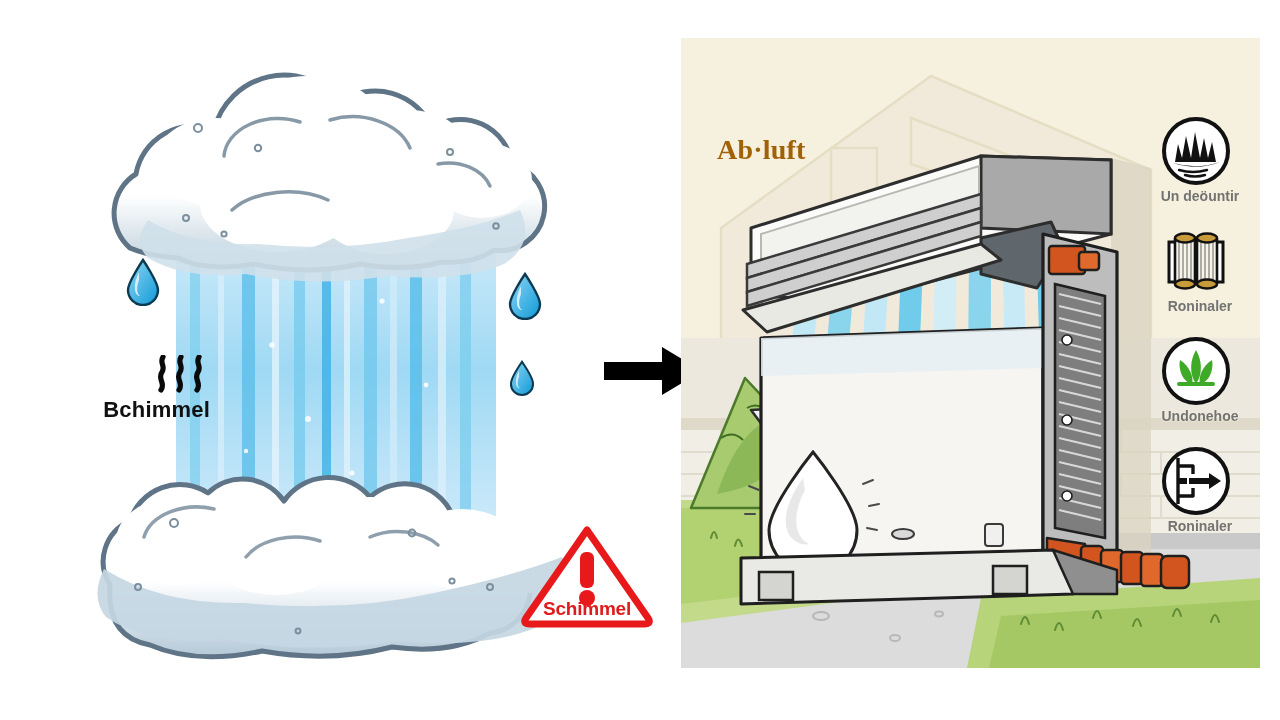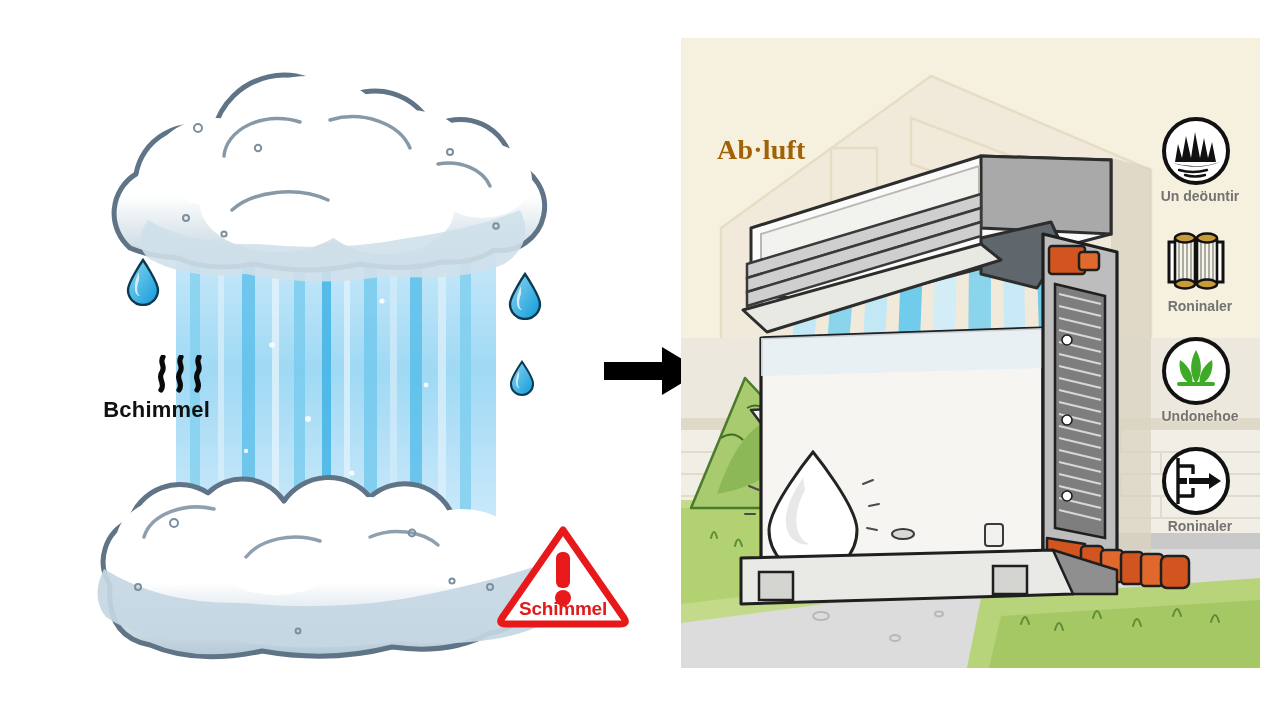--- a/index.html
+++ b/index.html
@@ -26,21 +26,21 @@
     position:absolute;left:60px;top:355px;width:150px;height:75px;
     display:flex;flex-direction:column;align-items:flex-end;justify-content:flex-start;
   }
   .mold-squiggles{width:60px;height:38px;}
   .mold-text{
     font-size:22px;font-weight:700;color:#111;letter-spacing:.2px;
     margin-top:2px;font-family:"Liberation Sans",sans-serif;line-height:1;
   }
 
   
-  .warn{position:absolute;left:496px;top:524px;width:134px;height:104px;}
+  .warn{position:absolute;left:520px;top:524px;width:134px;height:104px;}
   .warn-text{
     position:absolute;left:0;right:0;bottom:8px;text-align:center;
     font-size:19px;font-weight:700;color:#e01b1b;
     font-family:"Liberation Sans",sans-serif;letter-spacing:-0.2px;
   }
 
   
   .arrow{position:absolute;left:604px;top:345px;width:98px;height:52px;}
 
   

